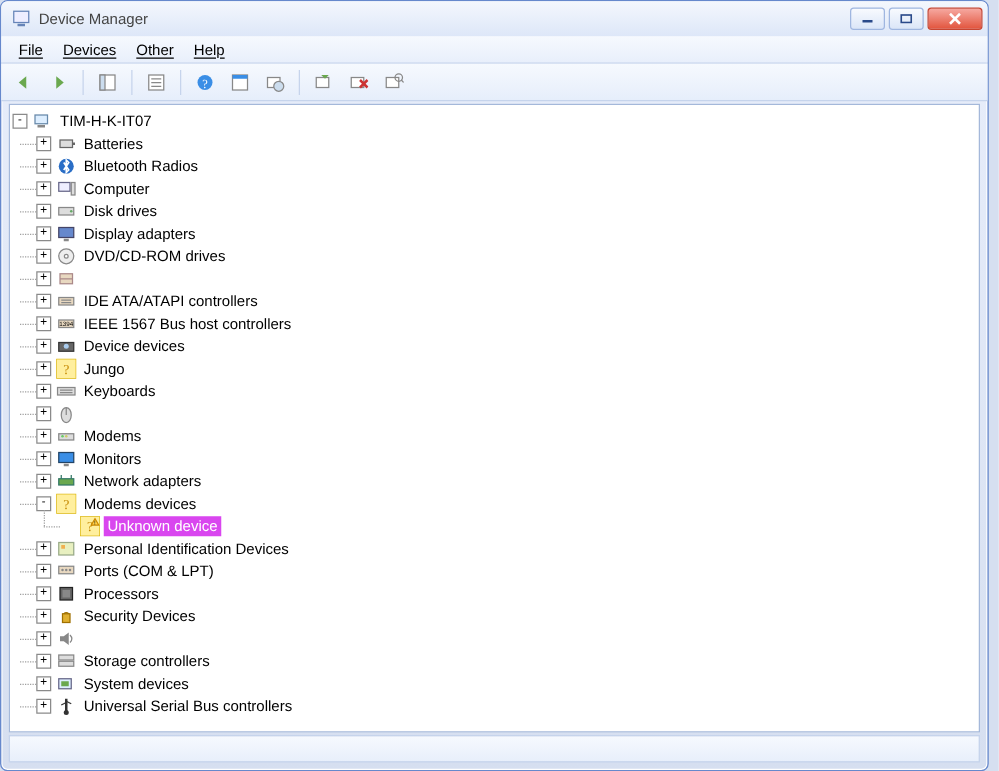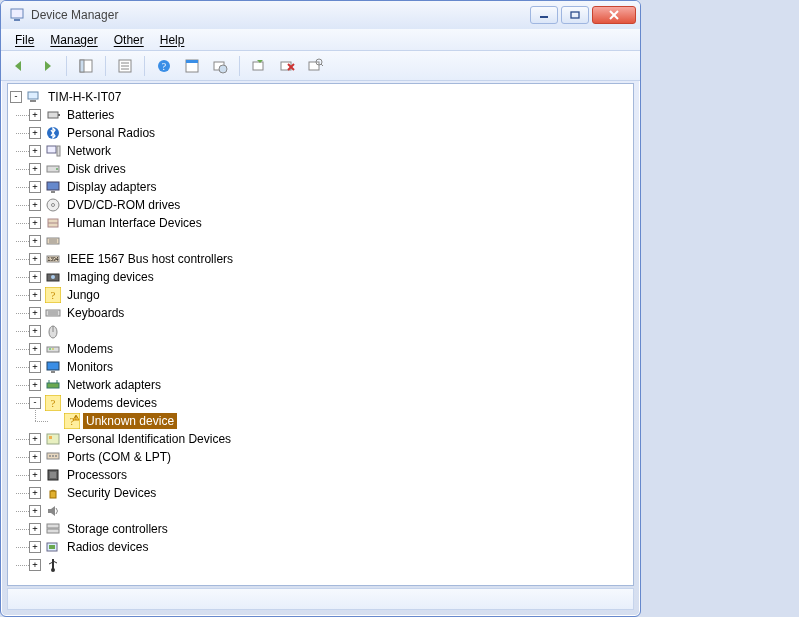--- a/index.html
+++ b/index.html
@@ -5,21 +5,21 @@
   * { box-sizing: border-box; margin: 0; padding: 0; }
   body {
     font-family: "Segoe UI", Tahoma, sans-serif;
     font-size: 12px;
     background: #d6dff0;
     width: 799px;
     height: 617px;
     overflow: hidden;
   }
   .window {
-    width: 641px; height: 617px;
+    width: 791px; height: 617px;
     background: linear-gradient(#e8eefb, #d6dff0);
     border: 1px solid #6688cc;
     border-radius: 6px;
     display: flex; flex-direction: column;
     box-shadow: 0 0 0 1px #fff inset;
   }
   .titlebar {
     height: 28px;
     display: flex; align-items: center;
     padding: 0 4px 0 8px;
@@ -83,21 +83,21 @@
   .node { display:flex; align-items:center; height:18px; }
   .node .twisty {
     width:12px; height:12px; margin-right:2px;
     border:1px solid #8a8a8a; font-size:9px; line-height:9px;
     text-align:center; cursor:pointer; background:#fff;
     font-family:monospace;
   }
   .node .twisty.blank { border:0; background:transparent; }
   .node .ic { width:16px; height:16px; margin:0 3px 0 2px; display:flex; align-items:center; justify-content:center; flex-shrink:0; }
   .node .lbl { padding:1px 3px; cursor:default; }
-  .node .lbl.selected { background:#a16207; color:#fff; }
+  .node .lbl.selected { background:#d946ef; color:#fff; }
   .children { padding-left:19px; position:relative; }
   .children::before {
     content:""; position:absolute; left:6px; top:-4px; bottom:9px;
     border-left:1px dotted #a0a0a0;
   }
   .node::before {
     content:""; display:inline-block; width:13px;
     border-top:1px dotted #a0a0a0; margin-right:-13px;
     position:relative; left:-13px; top:0;
   }
@@ -131,21 +131,21 @@
           <svg width="12" height="10">
             <line x1="2" y1="1" x2="10" y2="9" stroke="#fff" stroke-width="2"></line>
             <line x1="10" y1="1" x2="2" y2="9" stroke="#fff" stroke-width="2"></line>
           </svg>
         </div>
     </div>
   </div>
 
   <div class="menubar">
     <div class="mitem"><span>File</span></div>
-    <div class="mitem"><span>Manager</span></div>
+    <div class="mitem"><span>Devices</span></div>
     <div class="mitem"><span>Other</span></div>
     <div class="mitem"><span>Help</span></div>
   </div>
 
   <div class="toolbar">
       <div class="tbtn">
         <svg width="16" height="16">
           <path d="M10 3 L4 8 L10 13 Z" fill="#6aa84f"></path>
         </svg>
       </div>
@@ -236,31 +236,31 @@
             <span class="lbl">Batteries</span>
           </div>
           <div class="node">
             <div class="twisty">+</div>
             <span class="ic">
               <svg width="16" height="16">
                 <circle cx="8" cy="8" r="6" fill="#2a6ec6"></circle>
                 <path d="M6 5 L10 11 L8 13 L8 3 L10 5 L6 11" fill="none" stroke="#fff" stroke-width="1.3"></path>
               </svg>
             </span>
-            <span class="lbl">Personal Radios</span>
+            <span class="lbl">Bluetooth Radios</span>
           </div>
           <div class="node">
             <div class="twisty">+</div>
             <span class="ic">
               <svg width="16" height="16">
                 <rect x="2" y="3" width="9" height="7" fill="#eef" stroke="#668"></rect>
                 <rect x="12" y="3" width="3" height="10" fill="#ddd" stroke="#888"></rect>
               </svg>
             </span>
-            <span class="lbl">Network</span>
+            <span class="lbl">Computer</span>
           </div>
           <div class="node">
             <div class="twisty">+</div>
             <span class="ic">
               <svg width="16" height="16">
                 <rect x="2" y="5" width="12" height="6" fill="#ddd" stroke="#888"></rect>
                 <circle cx="12" cy="8" r="1" fill="#6a6"></circle>
               </svg>
             </span>
             <span class="lbl">Disk drives</span>
@@ -286,51 +286,51 @@
             <span class="lbl">DVD/CD-ROM drives</span>
           </div>
           <div class="node">
             <div class="twisty">+</div>
             <span class="ic">
               <svg width="16" height="16">
                 <rect x="3" y="4" width="10" height="8" fill="#e8d8c0" stroke="#a88"></rect>
                 <line x1="3" y1="8" x2="13" y2="8" stroke="#a88"></line>
               </svg>
             </span>
-            <span class="lbl">Human Interface Devices</span>
           </div>
           <div class="node">
             <div class="twisty">+</div>
             <span class="ic">
               <svg width="16" height="16">
                 <rect x="2" y="5" width="12" height="6" fill="#e8d8c0" stroke="#888"></rect>
                 <line x1="4" y1="7" x2="12" y2="7" stroke="#888"></line>
                 <line x1="4" y1="9" x2="12" y2="9" stroke="#888"></line>
               </svg>
             </span>
+            <span class="lbl">IDE ATA/ATAPI controllers</span>
           </div>
           <div class="node">
             <div class="twisty">+</div>
             <span class="ic">
               <svg width="16" height="16">
                 <rect x="2" y="5" width="12" height="6" fill="#e8d8c0" stroke="#888"></rect>
                 <text x="8" y="10" font-size="5" text-anchor="middle">1394</text>
               </svg>
             </span>
             <span class="lbl">IEEE 1567 Bus host controllers</span>
           </div>
           <div class="node">
             <div class="twisty">+</div>
             <span class="ic">
               <svg width="16" height="16">
                 <rect x="2" y="5" width="12" height="7" fill="#666" stroke="#333"></rect>
                 <circle cx="8" cy="8" r="2" fill="#aaccee"></circle>
               </svg>
             </span>
-            <span class="lbl">Imaging devices</span>
+            <span class="lbl">Device devices</span>
           </div>
           <div class="node">
             <div class="twisty">+</div>
             <span class="ic">
               <svg width="16" height="16">
                 <rect x="0" y="0" width="16" height="16" fill="#ffef9e" stroke="#d8b000"></rect>
                 <text x="8" y="12" font-size="11" fill="#c48800" text-anchor="middle" font-family="serif">?</text>
               </svg>
             </span>
             <span class="lbl">Jungo</span>
@@ -473,30 +473,31 @@
             <span class="lbl">Storage controllers</span>
           </div>
           <div class="node">
             <div class="twisty">+</div>
             <span class="ic">
               <svg width="16" height="16">
                 <rect x="2" y="4" width="10" height="8" fill="#ddeeff" stroke="#668"></rect>
                 <rect x="4" y="6" width="6" height="4" fill="#6aa84f"></rect>
               </svg>
             </span>
-            <span class="lbl">Radios devices</span>
+            <span class="lbl">System devices</span>
           </div>
           <div class="node">
             <div class="twisty">+</div>
             <span class="ic">
               <svg width="16" height="16">
                 <path d="M8 2 L8 13" stroke="#333" stroke-width="2"></path>
                 <circle cx="8" cy="13" r="2" fill="#333"></circle>
                 <path d="M8 5 L4 7 M8 4 L12 6" stroke="#333"></path>
               </svg>
             </span>
+            <span class="lbl">Universal Serial Bus controllers</span>
           </div>
         </div>
       </div>
   </div>
 
   <div class="statusbar"></div>
 </div>
 
 </body></html>

